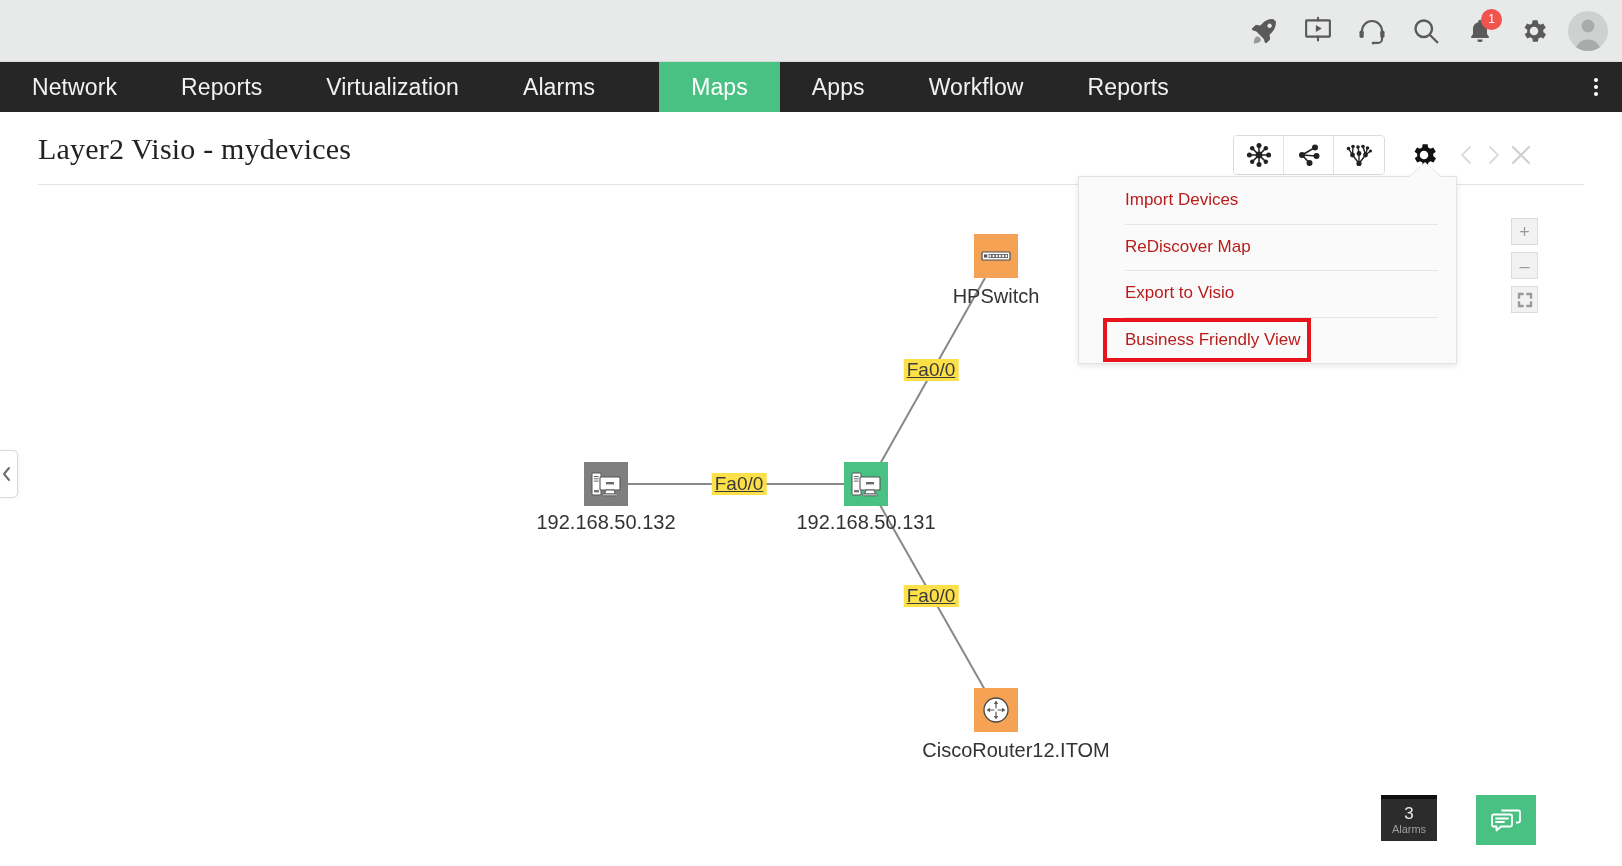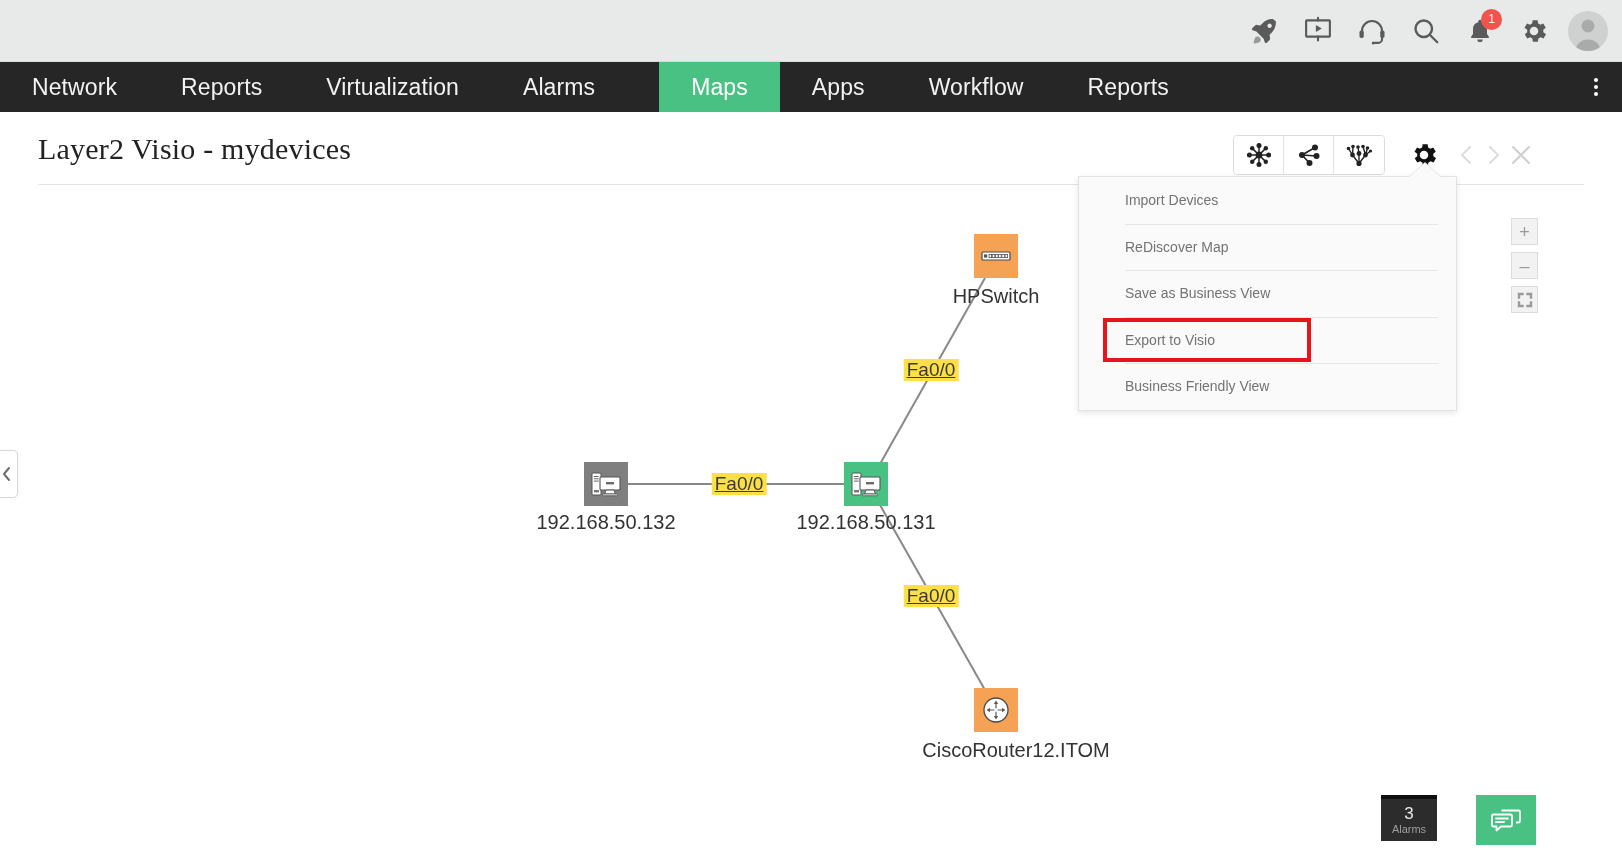--- a/index.html
+++ b/index.html
@@ -197,22 +197,22 @@
     border-bottom: 15px solid #fafafa;
     z-index: 41;
     filter: drop-shadow(0 -1px 0 #e3e3e3);
   }
   .dd-item {
     position: relative;
     height: 46.5px;
     display: flex;
     align-items: center;
     padding-left: 46px;
-    font-size: 14px;
-    color: #737373;
+    font-size: 17px;
+    color: #b91c1c;
     font-family: "Liberation Sans", sans-serif;
     cursor: pointer;
     background: transparent;
   }
   .dd-item + .dd-item::before {
     content: "";
     position: absolute;
     left: 46px; right: 18px; top: 0;
     height: 1px;
     background: #e6e6e6;
@@ -503,21 +503,20 @@
   <div class="nav-arrow" id="closeBtn">
     <svg width="26" height="26" viewBox="0 0 26 26" fill="none" stroke="#cfcfcf" stroke-width="2" stroke-linecap="round">
       <path d="M5 5 L21 21 M21 5 L5 21"></path>
     </svg>
   </div>
 
   <div class="dropdown-caret"></div>
   <div class="dropdown">
     <div class="dd-item">Import Devices</div>
     <div class="dd-item">ReDiscover Map</div>
-    <div class="dd-item">Save as Business View</div>
     <div class="dd-item">Export to Visio</div>
     <div class="dd-item">Business Friendly View</div>
   </div>
   <div class="dd-highlight"></div>
 
   <div class="map-canvas">
 
     <svg class="map-svg">
       <g stroke="#888888" stroke-width="2" fill="none">
         <line x1="628" y1="299" x2="845" y2="299"></line>

